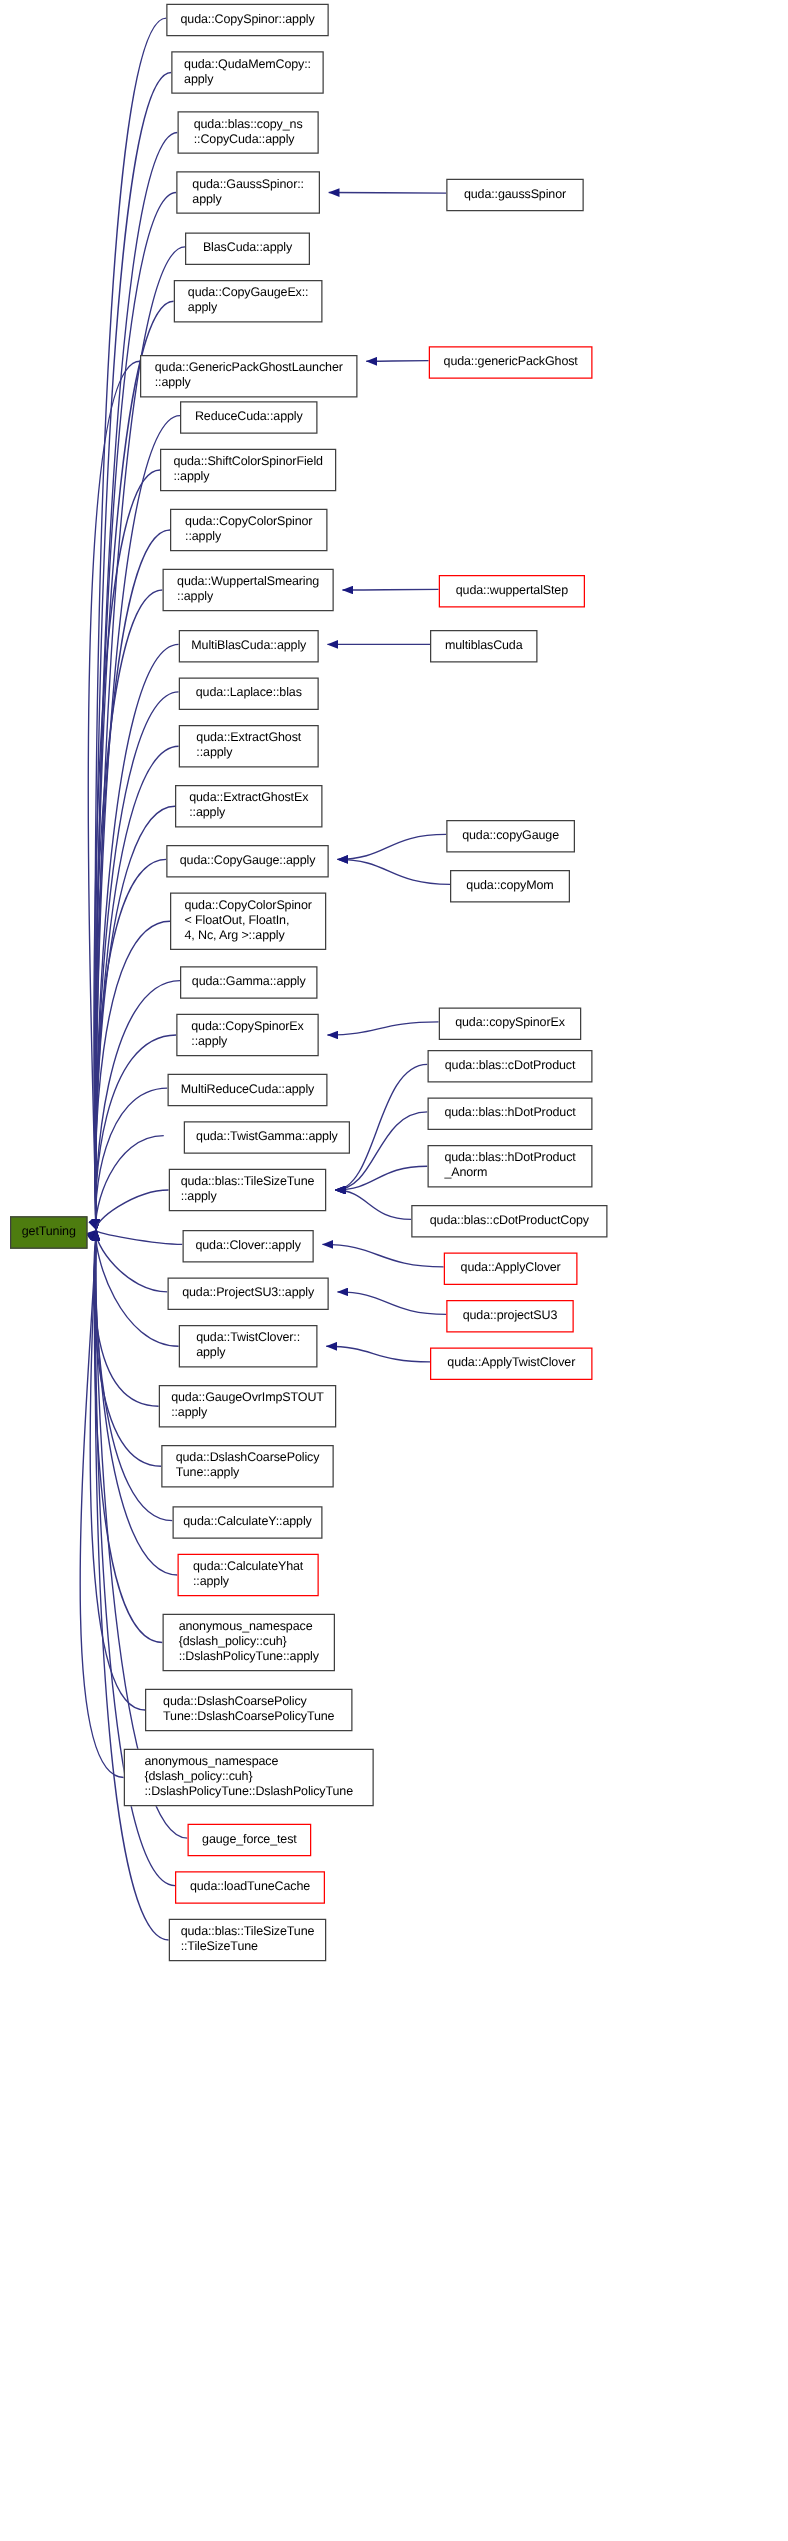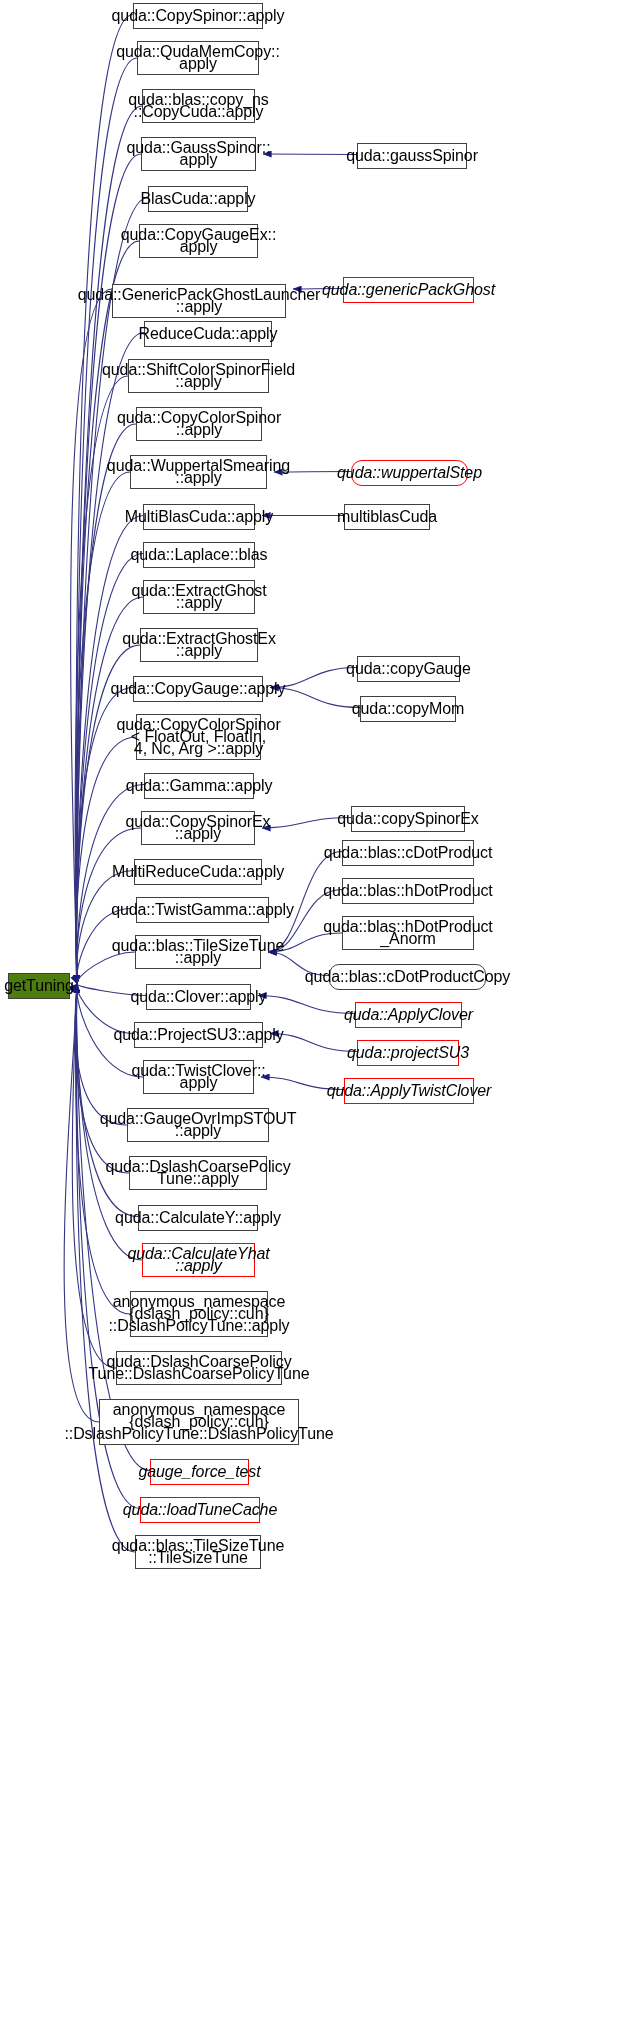--- a/index.html
+++ b/index.html
@@ -22,33 +22,31 @@
     width: 630px;
     height: 2033px;
     pointer-events: none;
   }
   .node {
     position: absolute;
     box-sizing: border-box;
     border: 1px solid #404040;
     background: #ffffff;
     color: #000000;
-    font-size: 16px;
+    font-size: 10px;
     line-height: 12.2px;
     display: flex;
     align-items: center;
     justify-content: center;
-    text-align: center;
     white-space: pre-line;
     padding: 12px 2px;
     letter-spacing: -0.1px;
   }
   .node.red {
     border-color: #ff0000;
-    font-style: italic;
   }
   .node.center {
     background: #4d7c0f;
     border-color: #404040;
   }
 </style>
 </head>
 <body>
 
 <div id="graph">
@@ -114,42 +112,42 @@
 apply</div>
     <div class="node" style="left: 142px; top: 89px; width: 113px; height: 34px;">quda::blas::copy_ns
 ::CopyCuda::apply</div>
     <div class="node" style="left: 141px; top: 137px; width: 115px; height: 34px;">quda::GaussSpinor::
 apply</div>
     <div class="node" style="left: 148px; top: 186px; width: 100px; height: 23px;">BlasCuda::apply</div>
     <div class="node" style="left: 139px; top: 224px; width: 119px; height: 34px;">quda::CopyGaugeEx::
 apply</div>
     <div class="node" style="left: 112px; top: 284px; width: 174px; height: 34px;">quda::GenericPackGhostLauncher
 ::apply</div>
-    <div class="node" style="left: 144px; top: 321px; width: 128px; height: 23px;">ReduceCuda::apply</div>
+    <div class="node" style="left: 144px; top: 321px; width: 110px; height: 23px;">ReduceCuda::apply</div>
     <div class="node" style="left: 128px; top: 359px; width: 141px; height: 34px;">quda::ShiftColorSpinorField
 ::apply</div>
     <div class="node" style="left: 136px; top: 407px; width: 126px; height: 34px;">quda::CopyColorSpinor
 ::apply</div>
     <div class="node" style="left: 130px; top: 455px; width: 137px; height: 34px;">quda::WuppertalSmearing
 ::apply</div>
     <div class="node" style="left: 143px; top: 504px; width: 112px; height: 23px;">MultiBlasCuda::apply</div>
     <div class="node" style="left: 143px; top: 542px; width: 112px; height: 23px;">quda::Laplace::blas</div>
     <div class="node" style="left: 143px; top: 580px; width: 112px; height: 34px;">quda::ExtractGhost
 ::apply</div>
     <div class="node" style="left: 140px; top: 628px; width: 118px; height: 34px;">quda::ExtractGhostEx
 ::apply</div>
     <div class="node" style="left: 133px; top: 676px; width: 130px; height: 23px;">quda::CopyGauge::apply</div>
     <div class="node" style="left: 136px; top: 714px; width: 125px; height: 46px;">quda::CopyColorSpinor
 &lt; FloatOut, FloatIn,
 4, Nc, Arg &gt;::apply</div>
     <div class="node" style="left: 144px; top: 773px; width: 110px; height: 23px;">quda::Gamma::apply</div>
     <div class="node" style="left: 141px; top: 811px; width: 114px; height: 34px;">quda::CopySpinorEx
 ::apply</div>
     <div class="node" style="left: 134px; top: 859px; width: 128px; height: 23px;">MultiReduceCuda::apply</div>
-    <div class="node" style="left: 136px; top: 897px; width: 133px; height: 23px;">quda::TwistGamma::apply</div>
+    <div class="node" style="left: 147px; top: 897px; width: 133px; height: 23px;">quda::TwistGamma::apply</div>
     <div class="node" style="left: 135px; top: 935px; width: 126px; height: 34px;">quda::blas::TileSizeTune
 ::apply</div>
     <div class="node" style="left: 146px; top: 984px; width: 105px; height: 23px;">quda::Clover::apply</div>
     <div class="node" style="left: 134px; top: 1022px; width: 129px; height: 23px;">quda::ProjectSU3::apply</div>
     <div class="node" style="left: 143px; top: 1060px; width: 111px; height: 34px;">quda::TwistClover::
 apply</div>
     <div class="node" style="left: 127px; top: 1108px; width: 142px; height: 34px;">quda::GaugeOvrImpSTOUT
 ::apply</div>
     <div class="node" style="left: 129px; top: 1156px; width: 138px; height: 34px;">quda::DslashCoarsePolicy
 Tune::apply</div>
@@ -163,26 +161,26 @@
 Tune::DslashCoarsePolicyTune</div>
     <div class="node" style="left: 99px; top: 1399px; width: 200px; height: 46px;">anonymous_namespace
 {dslash_policy::cuh}
 ::DslashPolicyTune::DslashPolicyTune</div>
     <div class="node red" style="left: 150px; top: 1459px; width: 99px; height: 23px;">gauge_force_test</div>
     <div class="node red" style="left: 140px; top: 1497px; width: 120px; height: 23px;">quda::loadTuneCache</div>
     <div class="node" style="left: 135px; top: 1535px; width: 126px; height: 34px;">quda::blas::TileSizeTune
 ::TileSizeTune</div>
     <div class="node" style="left: 357px; top: 143px; width: 110px; height: 23px;">quda::gaussSpinor</div>
     <div class="node red" style="left: 343px; top: 277px; width: 131px; height: 23px;">quda::genericPackGhost</div>
-    <div class="node red" style="left: 351px; top: 460px; width: 117px; height: 14px; border-radius: 11px;">quda::wuppertalStep</div>
+    <div class="node red" style="left: 351px; top: 460px; width: 117px; height: 14px;">quda::wuppertalStep</div>
     <div class="node" style="left: 344px; top: 504px; width: 86px; height: 23px;">multiblasCuda</div>
     <div class="node" style="left: 357px; top: 656px; width: 103px; height: 23px;">quda::copyGauge</div>
     <div class="node" style="left: 360px; top: 696px; width: 96px; height: 23px;">quda::copyMom</div>
     <div class="node" style="left: 351px; top: 806px; width: 114px; height: 23px;">quda::copySpinorEx</div>
     <div class="node" style="left: 342px; top: 840px; width: 132px; height: 23px;">quda::blas::cDotProduct</div>
     <div class="node" style="left: 342px; top: 878px; width: 132px; height: 23px;">quda::blas::hDotProduct</div>
     <div class="node" style="left: 342px; top: 916px; width: 132px; height: 34px;">quda::blas::hDotProduct
 _Anorm</div>
-    <div class="node" style="left: 329px; top: 964px; width: 157px; height: 23px; border-radius: 10px;">quda::blas::cDotProductCopy</div>
+    <div class="node" style="left: 329px; top: 964px; width: 157px; height: 23px;">quda::blas::cDotProductCopy</div>
     <div class="node red" style="left: 355px; top: 1002px; width: 107px; height: 23px;">quda::ApplyClover</div>
     <div class="node red" style="left: 357px; top: 1040px; width: 102px; height: 23px;">quda::projectSU3</div>
     <div class="node red" style="left: 344px; top: 1078px; width: 130px; height: 23px;">quda::ApplyTwistClover</div>
   </div>
 
 </body></html>

